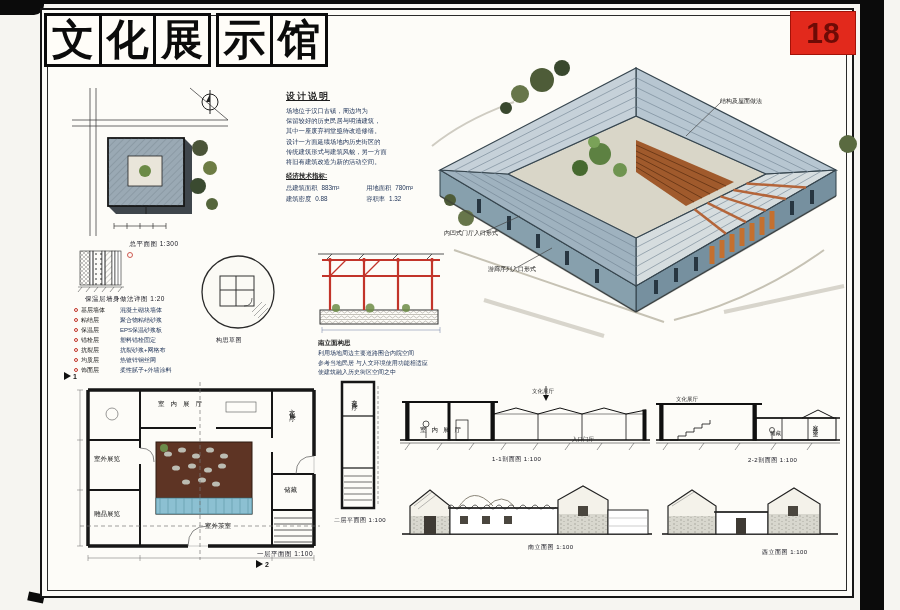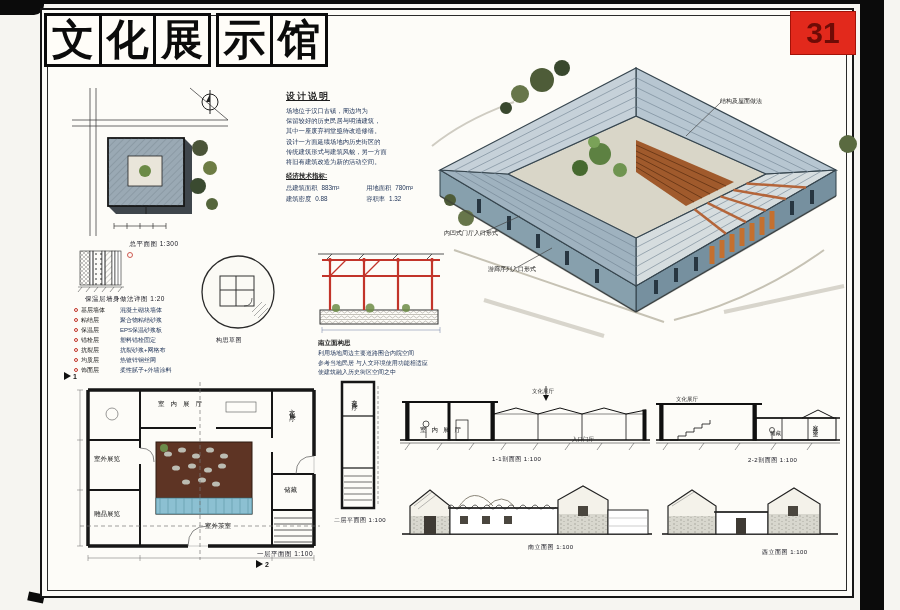--- a/index.html
+++ b/index.html
@@ -52,21 +52,21 @@
     <div class="tbox">化</div>
     <div class="tbox">展</div>
   </div>
   <div class="tgroup">
     <div class="tbox">示</div>
     <div class="tbox">馆</div>
   </div>
 </div>
 
 <div class="badge">
-  <span>31</span>
+  <span>18</span>
 </div>
 
 <svg class="abs" style="left:70px;top:86px" width="160" height="152" viewBox="0 0 160 152">
   <defs>
     <pattern id="sp-d" width="5" height="5" patternUnits="userSpaceOnUse" patternTransform="rotate(45)">
       <line x1="0" y1="0" x2="0" y2="5" stroke="#4e5a63" stroke-width="0.7"></line>
     </pattern>
   </defs>
   <g stroke="#444" stroke-width="0.8" fill="none">
     <path d="M2,34 H158 M2,40 H158 M20,2 V150 M26,2 V150 M120,2 L158,34"></path>

